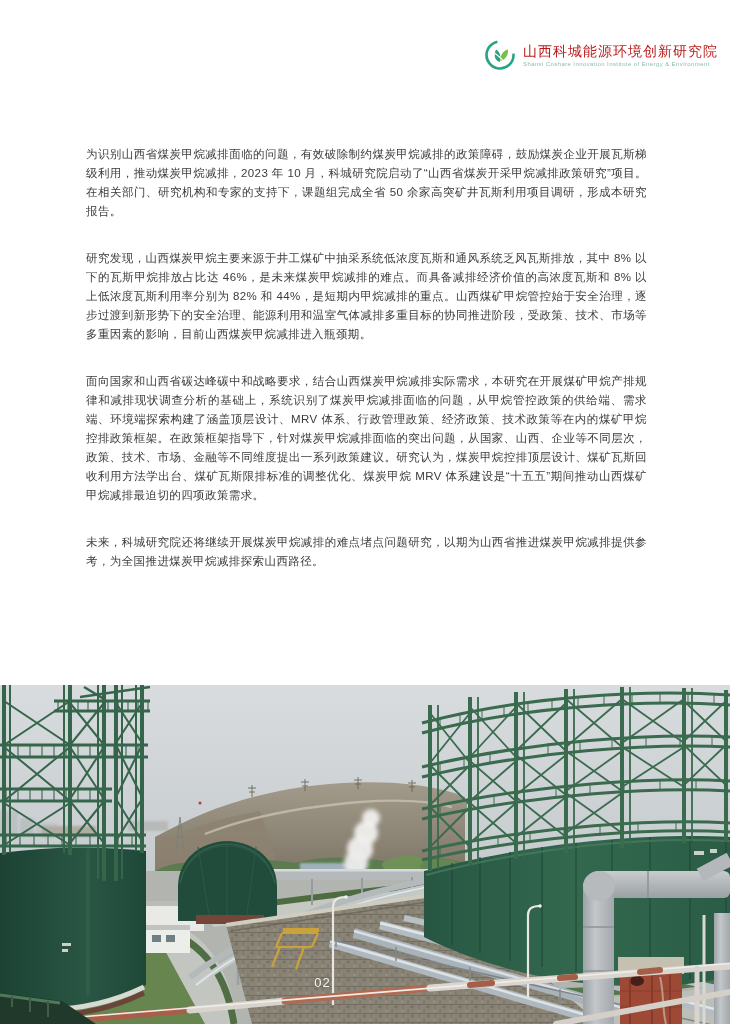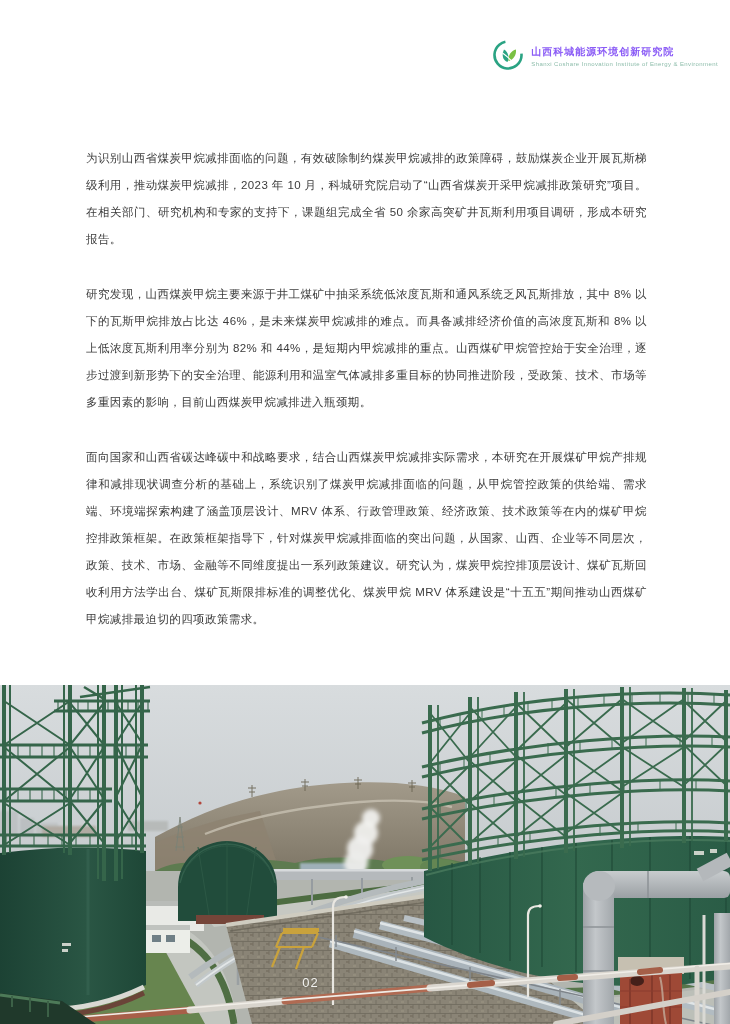--- a/index.html
+++ b/index.html
@@ -10,42 +10,42 @@
     font-family:"Liberation Sans","DejaVu Sans",sans-serif;
   }
   
   .header {
     position:absolute; top:37px; right:12px; height:36px;
     display:flex; align-items:center; gap:7px;
   }
   .logo-icon { width:32px; height:32px; flex:0 0 auto; }
   .logo-text { display:flex; flex-direction:column; }
   .org-zh {
-    font-size:10px; font-weight:bold; color:#8b5cf6;
+    font-size:14px; font-weight:normal; color:#b91c1c;
     letter-spacing:1px; line-height:17px; white-space:nowrap;
   }
   .org-en {
     font-size:6px; color:#8cbcaa; letter-spacing:0.4px;
     line-height:8px; white-space:nowrap;
   }
   
   .doc-body {
     position:absolute; left:86px; top:145px; width:561px;
-    font-size:11.5px; line-height:27px; color:#3b3b3b;
+    font-size:11.5px; line-height:19px; color:#3b3b3b;
     text-align:justify; letter-spacing:0.4px;
   }
   .doc-body p { margin-bottom:28px; }
   
   .photo-wrap {
     position:absolute; left:0; top:685px; width:730px; height:339px;
     overflow:hidden;
   }
   .photo-wrap svg { display:block; }
   .page-number {
-    position:absolute; left:0; top:975px; width:621px;
+    position:absolute; left:12px; top:975px; width:621px;
     text-align:center; font-size:13px; color:#f2f2ef;
     letter-spacing:1px; text-shadow:0 0 3px rgba(60,60,55,.55);
     pointer-events:none;
   }
 </style>
 </head>
 <body>
 
 <div class="page">
 
@@ -59,20 +59,21 @@
     <div class="logo-text">
       <span class="org-zh">山西科城能源环境创新研究院</span>
       <span class="org-en">Shanxi Coshare Innovation Institute of Energy &amp; Environment</span>
     </div>
   </div>
 
   <div class="doc-body">
     <p>为识别山西省煤炭甲烷减排面临的问题，有效破除制约煤炭甲烷减排的政策障碍，鼓励煤炭企业开展瓦斯梯级利用，推动煤炭甲烷减排，2023 年 10 月，科城研究院启动了“山西省煤炭开采甲烷减排政策研究”项目。在相关部门、研究机构和专家的支持下，课题组完成全省 50 余家高突矿井瓦斯利用项目调研，形成本研究报告。</p>
     <p>研究发现，山西煤炭甲烷主要来源于井工煤矿中抽采系统低浓度瓦斯和通风系统乏风瓦斯排放，其中 8% 以下的瓦斯甲烷排放占比达 46%，是未来煤炭甲烷减排的难点。而具备减排经济价值的高浓度瓦斯和 8% 以上低浓度瓦斯利用率分别为 82% 和 44%，是短期内甲烷减排的重点。山西煤矿甲烷管控始于安全治理，逐步过渡到新形势下的安全治理、能源利用和温室气体减排多重目标的协同推进阶段，受政策、技术、市场等多重因素的影响，目前山西煤炭甲烷减排进入瓶颈期。</p>
     <p>面向国家和山西省碳达峰碳中和战略要求，结合山西煤炭甲烷减排实际需求，本研究在开展煤矿甲烷产排规律和减排现状调查分析的基础上，系统识别了煤炭甲烷减排面临的问题，从甲烷管控政策的供给端、需求端、环境端探索构建了涵盖顶层设计、MRV 体系、行政管理政策、经济政策、技术政策等在内的煤矿甲烷控排政策框架。在政策框架指导下，针对煤炭甲烷减排面临的突出问题，从国家、山西、企业等不同层次，政策、技术、市场、金融等不同维度提出一系列政策建议。研究认为，煤炭甲烷控排顶层设计、煤矿瓦斯回收利用方法学出台、煤矿瓦斯限排标准的调整优化、煤炭甲烷 MRV 体系建设是“十五五”期间推动山西煤矿甲烷减排最迫切的四项政策需求。</p>
+    <p>未来，科城研究院还将继续开展煤炭甲烷减排的难点堵点问题研究，以期为山西省推进煤炭甲烷减排提供参考，为全国推进煤炭甲烷减排探索山西路径。</p>
   </div>
 
   <div class="photo-wrap">
     <svg width="730" height="339" viewBox="0 0 730 339">
       <defs>
         <linearGradient id="sky" x1="0" y1="0" x2="0" y2="1">
           <stop offset="0" stop-color="#d8dcde"></stop>
             <stop offset="1" stop-color="#c4c9cc"></stop>
         </linearGradient>
         <linearGradient id="hill" x1="0" y1="0" x2="0" y2="1">

